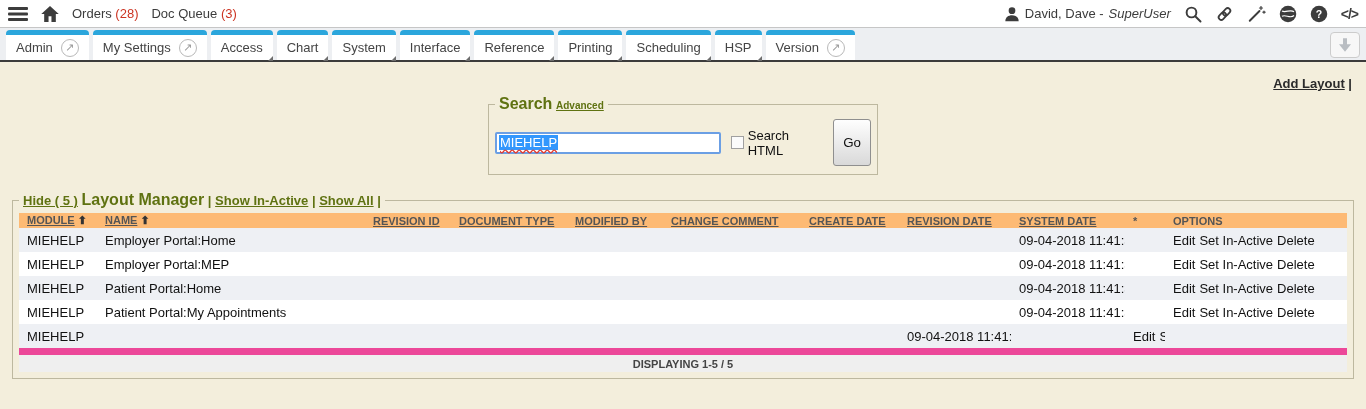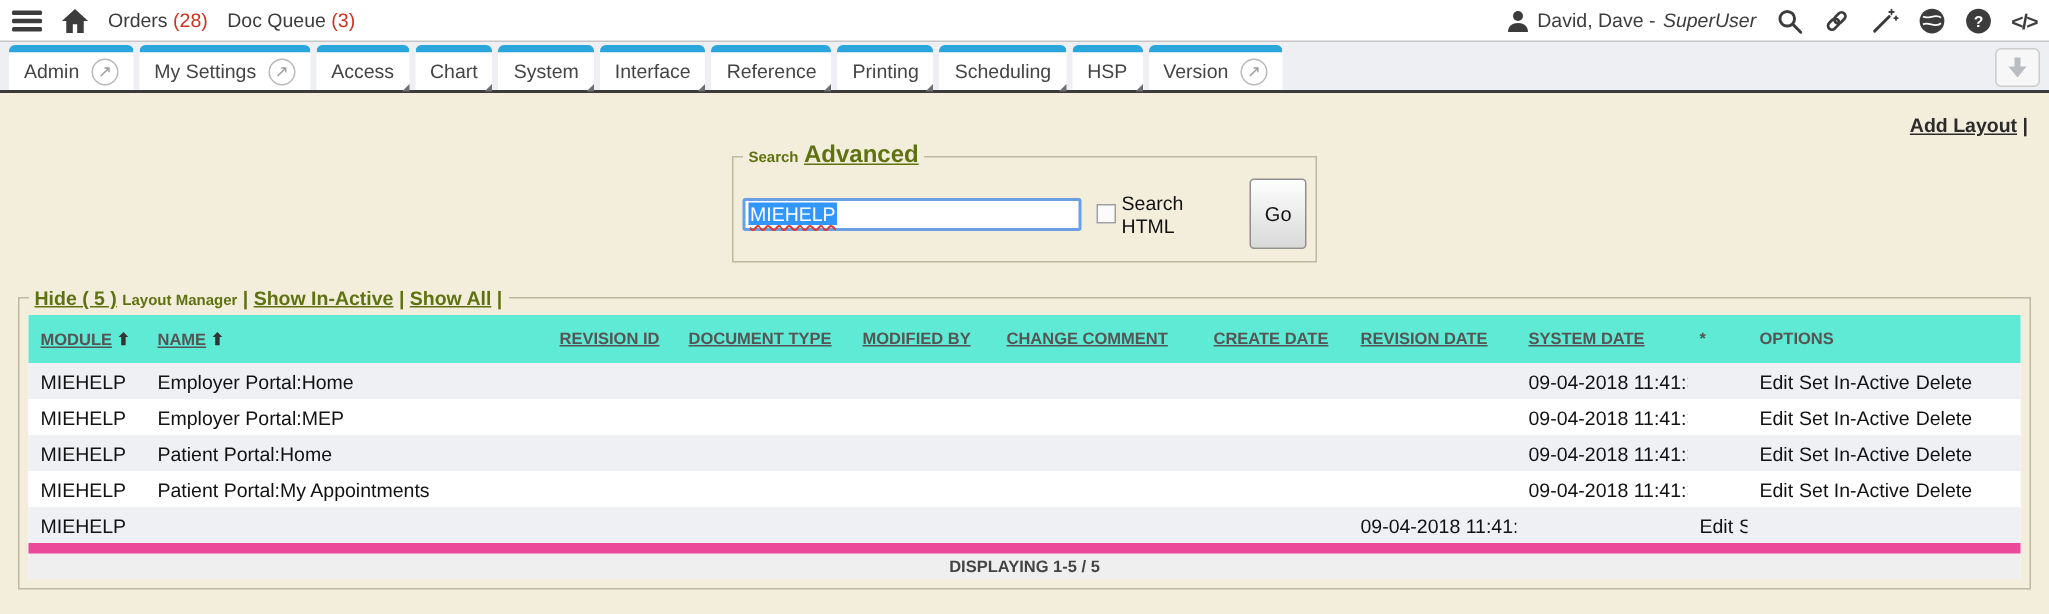--- a/index.html
+++ b/index.html
@@ -35,21 +35,21 @@
          justify-content:center; cursor:pointer; }
 
   
   .content { padding:8px 12px 0 12px; }
   .addlayout-row { text-align:right; padding:6px 2px 2px 0; font-weight:bold; color:#2b2b2b; }
   .addlayout-row a { color:#2b2b2b; text-decoration:underline; cursor:pointer; }
 
   fieldset { border:1px solid #bdb89f; padding:4px 6px 6px 6px; background:transparent; }
   legend { padding:0 4px; }
   .lm-link, .adv-link { color:#5f7211; font-weight:bold; text-decoration:underline; cursor:pointer; }
-  .legend-title { color:#5f7211; font-weight:bold; font-size:10px; }
+  .legend-title { color:#5f7211; font-weight:bold; font-size:16px; }
   .legend-sep { color:#5f7211; font-weight:bold; }
 
   
   .search-fs { width:390px; margin:2px auto 0 auto; }
   .search-row { display:flex; align-items:center; padding:2px 0 2px 0; }
   .search-input { width:240px; height:22px; border:2px solid #6b9fe4; border-radius:2px;
          background:#ffffff; display:flex; align-items:center; padding:0 2px; cursor:text; }
   .sel-text { background:#3297fd; color:#ffffff; padding:0 1px;
          text-decoration:underline wavy #e03a2f; text-underline-offset:2px; }
   .chk { width:13px; height:13px; border:1px solid #a0a0a0; background:#fbfbfb;
@@ -58,21 +58,21 @@
   .go-btn { margin-left:10px; padding:15px 9px; background:linear-gradient(#fefefe,#d9d9d9);
          border:1px solid #8f8f8f; border-radius:3px; color:#111; cursor:pointer; }
 
   
   .lm-fs { margin-top:16px; }
   .lm-table { background:#ffffff; }
   .trow { display:grid;
           grid-template-columns:78px 268px 86px 116px 96px 138px 98px 112px 114px 40px 1fr;
           align-items:center; }
   .trow > div { padding:0 4px 0 8px; white-space:nowrap; overflow:hidden; }
-  .thead { height:32px; background:#5eead4; }
+  .thead { height:15px; background:#fdba74; }
   .thead .hcell { font-size:11px; color:#555; font-weight:bold; cursor:pointer; }
   .thead .hcell .htext { text-decoration:underline; }
   .thead .hcell.nosort .htext { text-decoration:none; }
   .sort-arrow { font-size:11px; color:#333; margin-left:3px; text-decoration:none; display:inline-block; }
   .drow { height:24px; color:#111; }
   .drow:nth-child(even) { background:#eef0f4; }
   .drow:nth-child(odd) { background:#ffffff; }
   .action-link { cursor:pointer; margin-right:4px; }
   .tfoot { height:24px; background:#efefef; border-top:7px solid #ec4899;
            display:flex; align-items:center; justify-content:center;
@@ -220,21 +220,21 @@
 <div class="content">
 
   <div class="addlayout-row">
     <a>Add Layout</a>
     <span>|</span>
   </div>
 
   <fieldset class="search-fs">
     <legend>
       <span class="legend-title">Search</span>
-      <a class="adv-link" style="font-size:16px;">Advanced</a>
+      <a class="adv-link" style="font-size:10px;">Advanced</a>
     </legend>
     <div class="search-row">
       <div class="search-input">
         <span class="sel-text">MIEHELP</span>
       </div>
       <span class="chk"></span>
       <span class="chk-label">Search HTML</span>
       <button class="go-btn">Go</button>
     </div>
   </fieldset>

